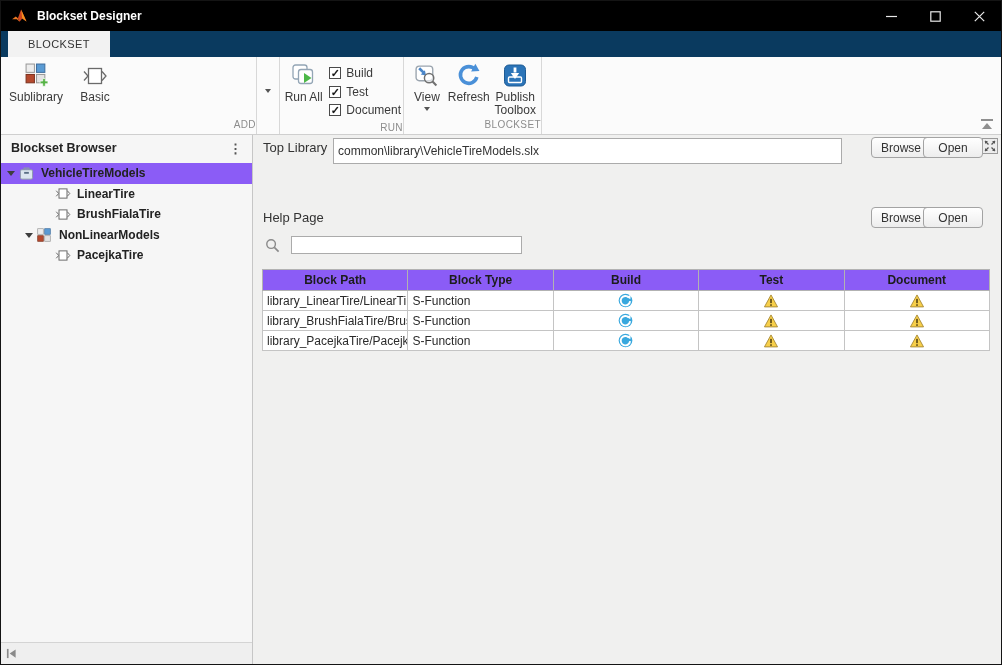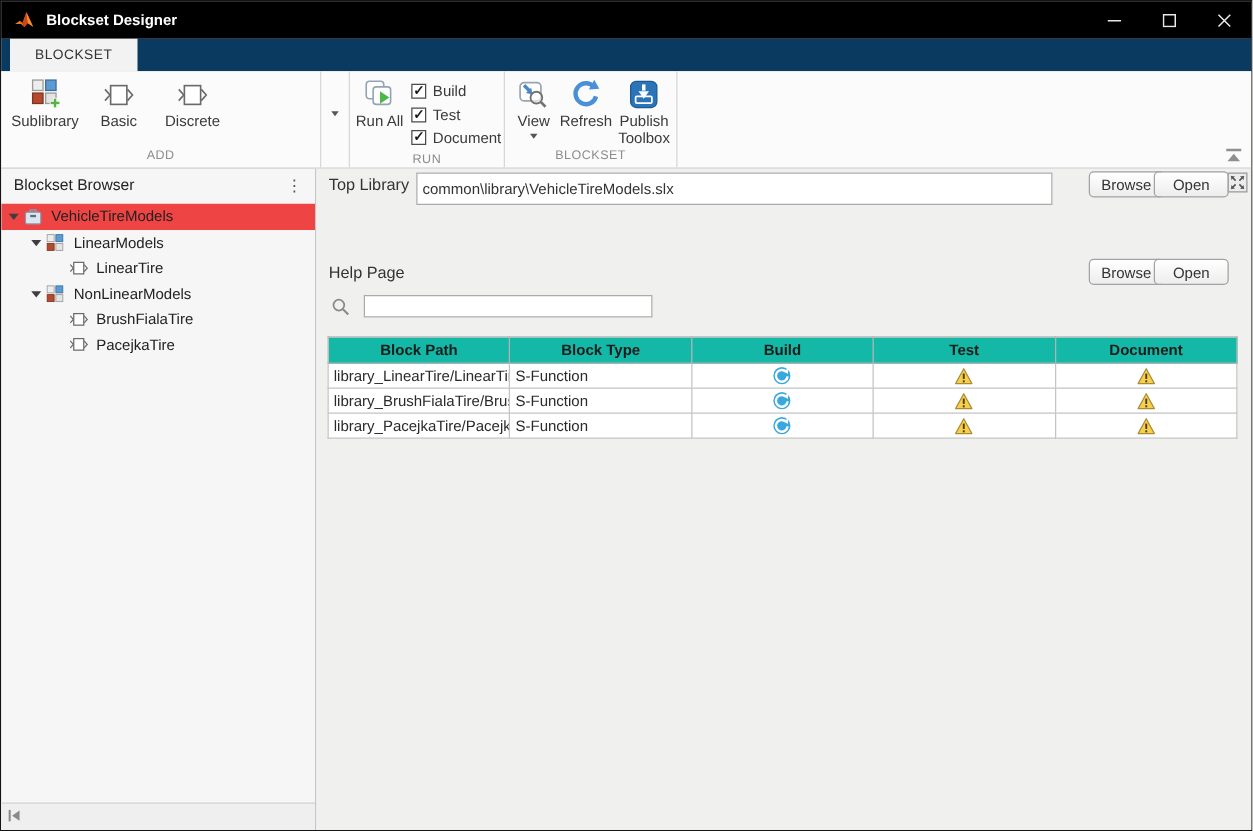--- a/index.html
+++ b/index.html
@@ -16,67 +16,67 @@
   .winbtn { width:44px; height:100%; display:flex; align-items:center; justify-content:center; color:#e8e8e8; cursor:default; }
 
   
   .tabbar { height:26px; background:#0a3a5f; display:flex; align-items:flex-end; flex:0 0 auto; }
   .tab { height:26px; margin-left:7px; padding:0 20px; background:#f2f2f2; display:flex; align-items:center; font-size:11px; letter-spacing:.4px; color:#333; }
 
   
   .toolbar { height:78px; background:#fbfbfb; border-bottom:1px solid #cfcfcf; display:flex; position:relative; flex:0 0 auto; }
   .tsection { display:flex; flex-direction:column; border-right:1px solid #d8d8d8; }
   .tbody { flex:1; display:flex; align-items:flex-start; padding:3px 2px 0 4px; }
-  .slabel { text-align:center; font-size:10px; color:#8c8c8c; letter-spacing:.4px; padding-bottom:4px; }
+  .slabel { text-align:right; font-size:10px; color:#8c8c8c; letter-spacing:.4px; padding-bottom:4px; }
   .tbtn { display:flex; flex-direction:column; align-items:center; padding-top:2px; cursor:default; }
   .ticon { height:27px; display:flex; align-items:center; justify-content:center; }
   .tlabel { font-size:12px; color:#3a3a3a; line-height:13px; text-align:center; margin-top:2px; }
   .overflow { width:23px; justify-content:flex-start; align-items:center; }
   .caret { width:0; height:0; border:3.5px solid transparent; border-top:4.5px solid #555; margin-top:32px; }
   .caret.small { margin-top:3px; }
   .checks { display:flex; flex-direction:column; margin:6px 0 0 6px; }
   .check { display:flex; align-items:center; margin-bottom:4.5px; cursor:default; }
   .checkbox { width:12px; height:12px; border:1px solid #4a4a4a; background:#fff; display:inline-flex; align-items:center; justify-content:center; font-size:11px; color:#1a1a1a; }
   .checkbox.checked::after { content:"✓"; line-height:10px; font-weight:bold; }
   .checklabel { font-size:12px; color:#3a3a3a; margin-left:5px; }
   .ribbon-collapse { position:absolute; right:8px; bottom:5px; width:12px; cursor:default; }
   .rc-bar { height:2px; background:#8f8f8f; margin-bottom:2px; }
   .rc-tri { width:0; height:0; border:5px solid transparent; border-bottom:6px solid #8f8f8f; margin:0 auto; border-top:none; }
 
   
   .main { flex:1; display:flex; min-height:0; }
 
-  .leftpanel { width:252px; flex:0 0 auto; background:#f6f6f6; border-right:1px solid #c6c6c6; display:flex; flex-direction:column; }
+  .leftpanel { width:252px; flex:0 0 auto; background:#f6f6f6; border-right:1px solid #c6c6c6; display:flex; flex-direction:column;font-weight:bold; }
   .panel-header { height:26px; display:flex; align-items:center; padding:0 10px; font-size:12.5px; color:#242424; flex:0 0 auto; }
   .dots { margin-left:auto; color:#555; font-size:13px; cursor:default; }
   .dots::after { content:"⋮"; }
   .tree { flex:1; padding-top:2px; overflow:hidden; }
   .trow { height:20.5px; display:flex; align-items:center; font-size:12px; color:#222; cursor:default; }
-  .trow.selected { background:#ef4444; }
+  .trow.selected { background:#8b5cf6; }
   .trow.lvl1 { padding-left:6px; }
   .trow.lvl2 { padding-left:24px; }
   .trow.lvl3 { padding-left:54px; }
   .expander { width:0; height:0; border:4px solid transparent; border-top:5px solid #3e3e3e; margin:5px 4px 0 0; flex:0 0 auto; }
   .nicon { width:16px; height:16px; margin-right:6px; display:flex; align-items:center; flex:0 0 auto; }
   .panel-footer { height:22px; border-top:1px solid #d4d4d4; background:#efefef; display:flex; align-items:center; padding-left:5px; flex:0 0 auto; }
 
   .rightpanel { flex:1; position:relative; background:#f0f0ef; }
   .expand-btn { position:absolute; top:3px; right:3px; width:16px; height:16px; border:1px solid #9a9a9a; background:#ececec; display:flex; align-items:center; justify-content:center; cursor:default; }
   .frow { position:absolute; left:0; width:100%; height:21px; }
   .flabel { position:absolute; left:10px; top:3px; font-size:13px; color:#333; }
   .finput { position:absolute; left:80px; top:1px; width:509px; height:19px; border:1px solid #ababab; background:#fff; font-family:"Liberation Sans",sans-serif; font-size:12px; color:#333; padding:12px 4px; }
   .fbtn { position:absolute; top:0; width:60px; height:21px; border:1px solid #a3a3a3; border-radius:4px; background:linear-gradient(#ffffff,#ededed); font-family:"Liberation Sans",sans-serif; font-size:12px; color:#333; cursor:default; }
   .fbtn.browse { left:598px;margin-left:20px; }
   .fbtn.open { left:670px; }
   .srow { position:absolute; top:100px; left:0; }
   .sicon { position:absolute; left:12px; top:3px; width:15px; height:15px; }
   .sinput { position:absolute; left:38px; top:1px; width:231px; height:18px; border:1px solid #ababab; background:#fff; font-size:12px; padding:0 4px; font-family:"Liberation Sans",sans-serif; }
 
   table.blocks { position:absolute; left:9px; top:134px; width:728px; border-collapse:collapse; table-layout:fixed; background:#fff; border:1px solid #999; }
-  table.blocks th { height:21px; font-size:12px; font-weight:bold; color:#1c1c1c; border:1px solid #b2b2b2; background:#14b8a6; text-align:center; }
+  table.blocks th { height:21px; font-size:12px; font-weight:bold; color:#1c1c1c; border:1px solid #b2b2b2; background:#8b5cf6; text-align:center; }
   table.blocks td { height:20px; font-size:12px; color:#2a2a2a; border:1px solid #c4c4c4; padding:0 4px; white-space:nowrap; overflow:hidden; }
   table.blocks td.c { text-align:center; padding:0; }
   td.c span { display:inline-flex; vertical-align:middle; }
 </style>
 </head>
 <body>
 
 <div class="window">
 
   <div class="titlebar">
@@ -132,30 +132,20 @@
         <div class="tbtn" style="width:56px">
           <span class="ticon">
             <svg width="26" height="20" viewBox="0 0 26 20">
               <path d="M2 5.5 L6 10 L2 14.5" fill="none" stroke="#6a6a6a" stroke-width="1.3"></path>
               <rect x="6.5" y="2.5" width="13" height="15" fill="#fff" stroke="#6a6a6a" stroke-width="1.3"></rect>
               <path d="M20 5.5 L24 10 L20 14.5" fill="none" stroke="#6a6a6a" stroke-width="1.3"></path>
             </svg>
           </span>
           <span class="tlabel">Basic</span>
         </div>
-        <div class="tbtn" style="width:62px">
-          <span class="ticon">
-            <svg width="26" height="20" viewBox="0 0 26 20">
-              <path d="M2 5.5 L6 10 L2 14.5" fill="none" stroke="#6a6a6a" stroke-width="1.3"></path>
-              <rect x="6.5" y="2.5" width="13" height="15" fill="#fff" stroke="#6a6a6a" stroke-width="1.3"></rect>
-              <path d="M20 5.5 L24 10 L20 14.5" fill="none" stroke="#6a6a6a" stroke-width="1.3"></path>
-            </svg>
-          </span>
-          <span class="tlabel">Discrete</span>
-        </div>
       </div>
       <div class="slabel">ADD</div>
     </div>
 
     <div class="tsection overflow">
       <span class="caret"></span>
     </div>
 
     <div class="tsection" style="width:124px">
       <div class="tbody">
@@ -244,63 +234,51 @@
           <span class="expander"></span>
           <span class="nicon">
             <svg width="15" height="15" viewBox="0 0 16 16">
               <rect x="1.5" y="4" width="13" height="10" rx="1.5" fill="#dce6ef" stroke="#8a98a8"></rect>
               <path d="M5.5 4 V2.2 H10.5 V4" fill="none" stroke="#8a98a8" stroke-width="1.3"></path>
               <rect x="5.5" y="6.3" width="5" height="2" fill="#5a6f85"></rect>
             </svg>
           </span>
           <span>VehicleTireModels</span>
         </div>
+        <div class="trow lvl3">
+          <span class="nicon">
+            <svg width="16" height="13" viewBox="0 0 26 20">
+              <path d="M2 5.5 L6 10 L2 14.5" fill="none" stroke="#6a6a6a" stroke-width="1.6"></path>
+              <rect x="6.5" y="2.5" width="13" height="15" fill="#fff" stroke="#6a6a6a" stroke-width="1.6"></rect>
+              <path d="M20 5.5 L24 10 L20 14.5" fill="none" stroke="#6a6a6a" stroke-width="1.6"></path>
+            </svg>
+          </span>
+          <span>LinearTire</span>
+        </div>
+        <div class="trow lvl3">
+          <span class="nicon">
+            <svg width="16" height="13" viewBox="0 0 26 20">
+              <path d="M2 5.5 L6 10 L2 14.5" fill="none" stroke="#6a6a6a" stroke-width="1.6"></path>
+              <rect x="6.5" y="2.5" width="13" height="15" fill="#fff" stroke="#6a6a6a" stroke-width="1.6"></rect>
+              <path d="M20 5.5 L24 10 L20 14.5" fill="none" stroke="#6a6a6a" stroke-width="1.6"></path>
+            </svg>
+          </span>
+          <span>BrushFialaTire</span>
+        </div>
         <div class="trow lvl2">
           <span class="expander"></span>
           <span class="nicon">
             <svg width="14" height="14" viewBox="0 0 20 20">
               <rect x="1" y="1" width="8" height="8" fill="#ededed" stroke="#9a9a9a"></rect>
               <rect x="11" y="1" width="8" height="8" fill="#5a9bd4" stroke="#3f6f9f"></rect>
               <rect x="1" y="11" width="8" height="8" fill="#b5492e" stroke="#7d3420"></rect>
               <rect x="11" y="11" width="8" height="8" fill="#e3e3e3" stroke="#9a9a9a"></rect>
             </svg>
           </span>
-          <span>LinearModels</span>
-        </div>
-        <div class="trow lvl3">
-          <span class="nicon">
-            <svg width="16" height="13" viewBox="0 0 26 20">
-              <path d="M2 5.5 L6 10 L2 14.5" fill="none" stroke="#6a6a6a" stroke-width="1.6"></path>
-              <rect x="6.5" y="2.5" width="13" height="15" fill="#fff" stroke="#6a6a6a" stroke-width="1.6"></rect>
-              <path d="M20 5.5 L24 10 L20 14.5" fill="none" stroke="#6a6a6a" stroke-width="1.6"></path>
-            </svg>
-          </span>
-          <span>LinearTire</span>
-        </div>
-        <div class="trow lvl2">
-          <span class="expander"></span>
-          <span class="nicon">
-            <svg width="14" height="14" viewBox="0 0 20 20">
-              <rect x="1" y="1" width="8" height="8" fill="#ededed" stroke="#9a9a9a"></rect>
-              <rect x="11" y="1" width="8" height="8" fill="#5a9bd4" stroke="#3f6f9f"></rect>
-              <rect x="1" y="11" width="8" height="8" fill="#b5492e" stroke="#7d3420"></rect>
-              <rect x="11" y="11" width="8" height="8" fill="#e3e3e3" stroke="#9a9a9a"></rect>
-            </svg>
-          </span>
           <span>NonLinearModels</span>
-        </div>
-        <div class="trow lvl3">
-          <span class="nicon">
-            <svg width="16" height="13" viewBox="0 0 26 20">
-              <path d="M2 5.5 L6 10 L2 14.5" fill="none" stroke="#6a6a6a" stroke-width="1.6"></path>
-              <rect x="6.5" y="2.5" width="13" height="15" fill="#fff" stroke="#6a6a6a" stroke-width="1.6"></rect>
-              <path d="M20 5.5 L24 10 L20 14.5" fill="none" stroke="#6a6a6a" stroke-width="1.6"></path>
-            </svg>
-          </span>
-          <span>BrushFialaTire</span>
         </div>
         <div class="trow lvl3">
           <span class="nicon">
             <svg width="16" height="13" viewBox="0 0 26 20">
               <path d="M2 5.5 L6 10 L2 14.5" fill="none" stroke="#6a6a6a" stroke-width="1.6"></path>
               <rect x="6.5" y="2.5" width="13" height="15" fill="#fff" stroke="#6a6a6a" stroke-width="1.6"></rect>
               <path d="M20 5.5 L24 10 L20 14.5" fill="none" stroke="#6a6a6a" stroke-width="1.6"></path>
             </svg>
           </span>
           <span>PacejkaTire</span>

